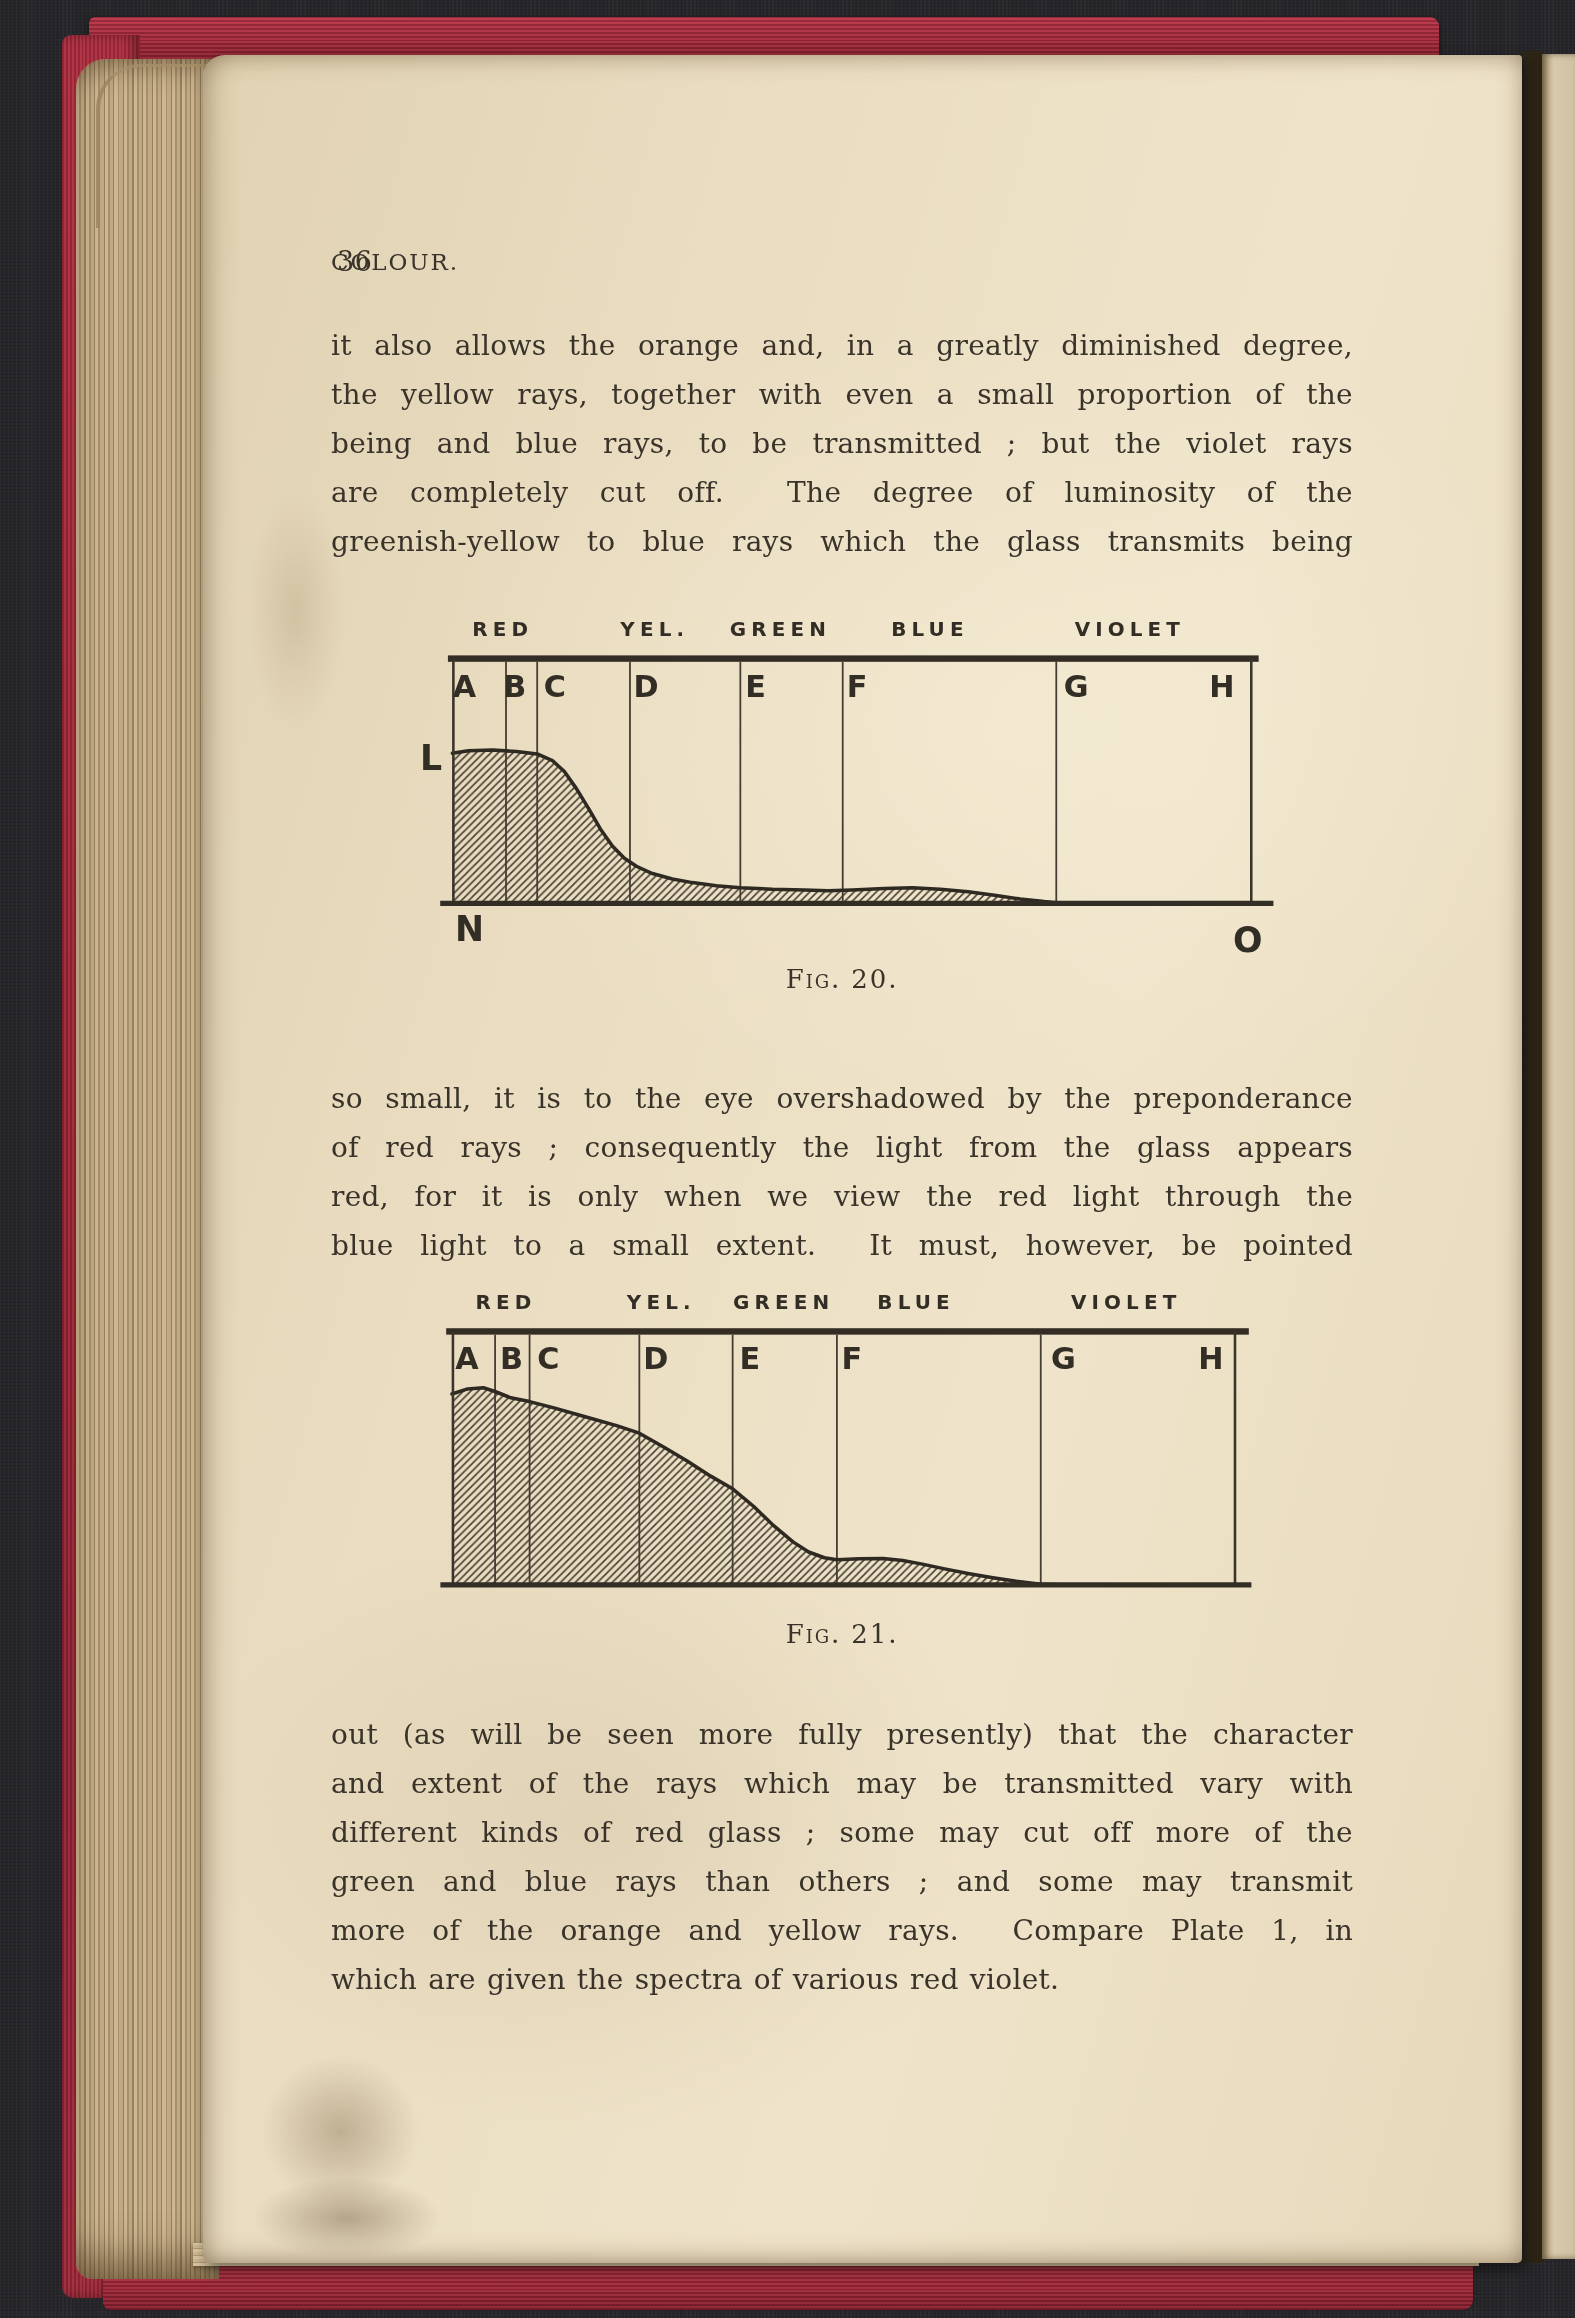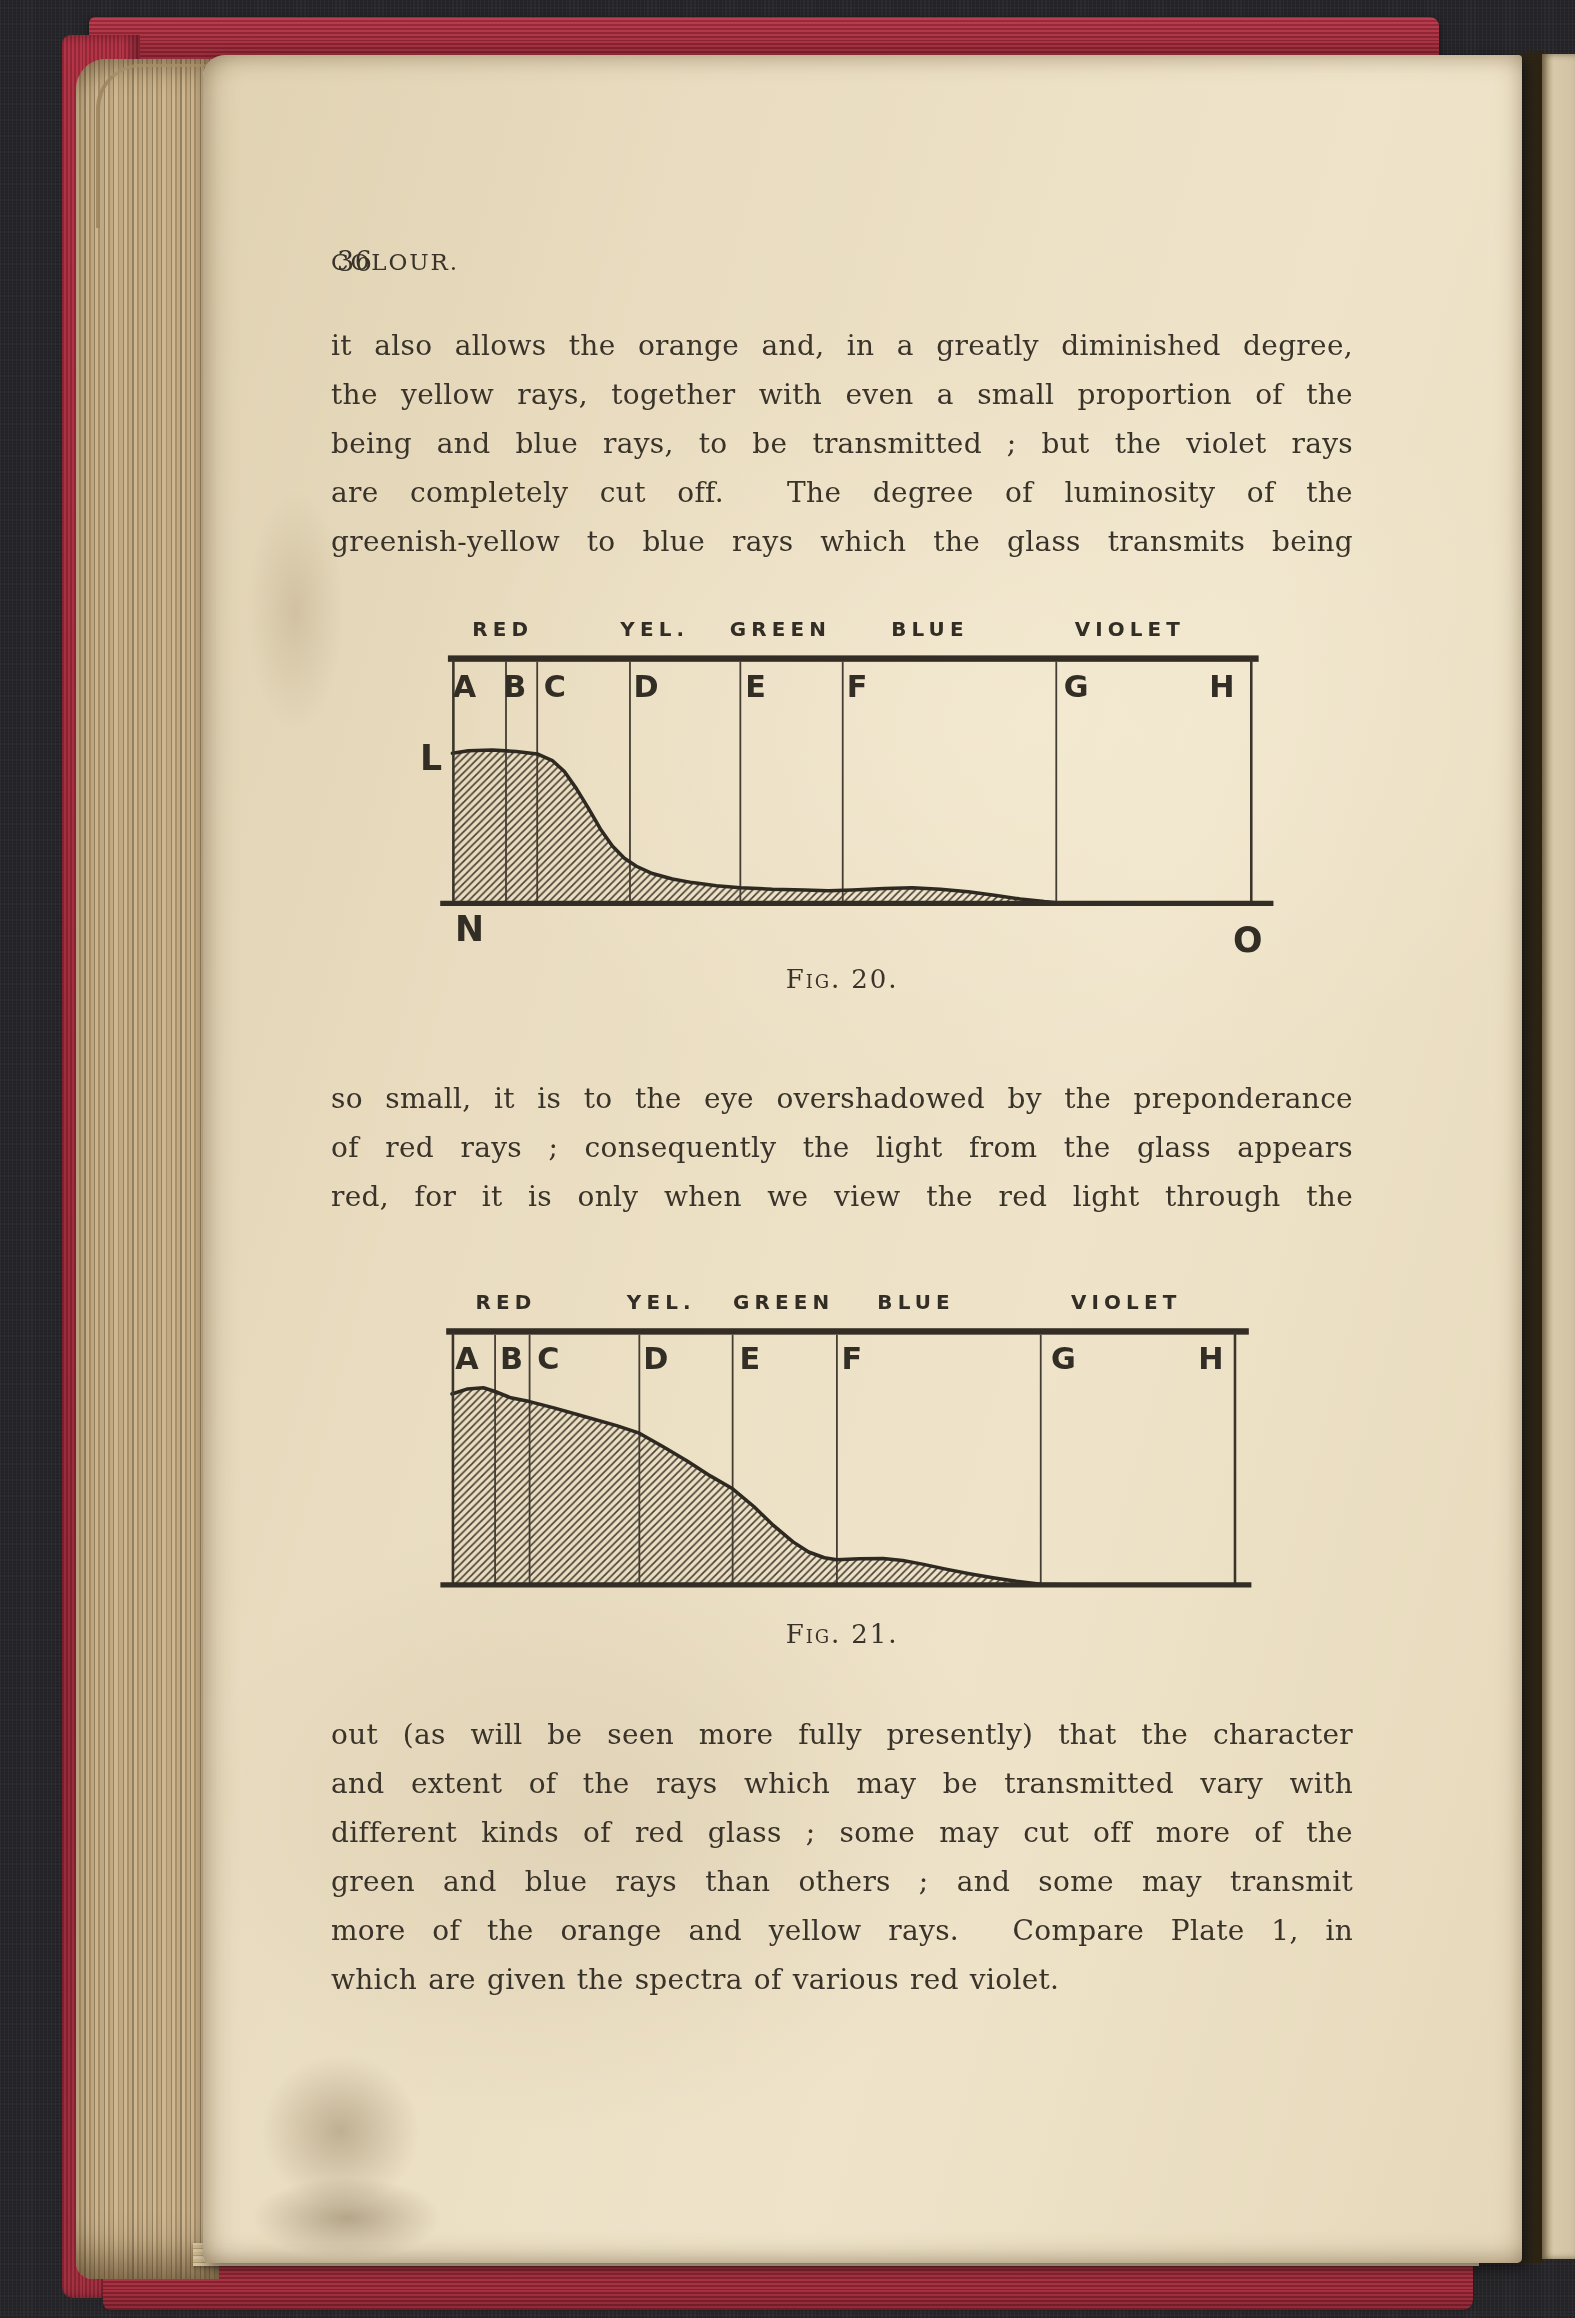--- a/index.html
+++ b/index.html
@@ -158,20 +158,21 @@
     <line x1="144.5" y1="100" x2="144.5" y2="480" stroke="#3a342b" stroke-width="4"></line>
     <line x1="1386.5" y1="100" x2="1386.5" y2="480" stroke="#3a342b" stroke-width="4"></line>
     <line x1="124" y1="480" x2="1421" y2="480" stroke="#322d25" stroke-width="8"></line>
   </svg>
   <div class="abs ink caption cap20">Fig. 20.</div>
 
   <div class="abs ink para p2">
     <div class="bline">so small, it is to the eye overshadowed by the preponderance</div>
     <div class="bline">of red rays ; consequently the light from the glass appears</div>
     <div class="bline">red, for it is only when we view the red light through the</div>
+    <div class="bline">blue light to a small extent.&nbsp; It must, however, be pointed</div>
   </div>
 
   <svg class="fig fig21" viewBox="0 0 1530 640">
     <g class="content">
         <path d="M 143 497 L 143.0 200.3 L 167.4 192.4 L 191.8 190.5 L 210.0 196.4 L 234.4 206.2 L 263.7 212.1 L 301.5 221.9 L 350.2 235.7 L 399.0 249.4 L 434.3 261.2 L 472.1 282.8 L 508.7 304.4 L 545.3 328.0 L 579.4 347.7 L 612.3 375.2 L 642.8 404.6 L 673.3 430.2 L 697.6 445.9 L 722.0 454.9 L 741.5 458.1 L 776.9 456.5 L 813.5 456.1 L 843.9 459.3 L 874.4 464.8 L 911.0 472.6 L 947.5 479.7 L 984.1 486.0 L 1020.7 491.5 L 1058.5 496.2 L 1093.8 497.0 L 1362.0 497.0 L 1362 497 Z" fill="url(#hatch)" stroke="none"></path>
         <line x1="210.04500000000002" y1="108" x2="210.04500000000002" y2="497" stroke="#443d33" stroke-width="2.8"></line>
         <line x1="263.68100000000004" y1="108" x2="263.68100000000004" y2="497" stroke="#443d33" stroke-width="2.8"></line>
         <line x1="434.341" y1="108" x2="434.341" y2="497" stroke="#443d33" stroke-width="2.8"></line>
         <line x1="579.402" y1="108" x2="579.402" y2="497" stroke="#443d33" stroke-width="2.8"></line>
         <line x1="741.529" y1="108" x2="741.529" y2="497" stroke="#443d33" stroke-width="2.8"></line>

